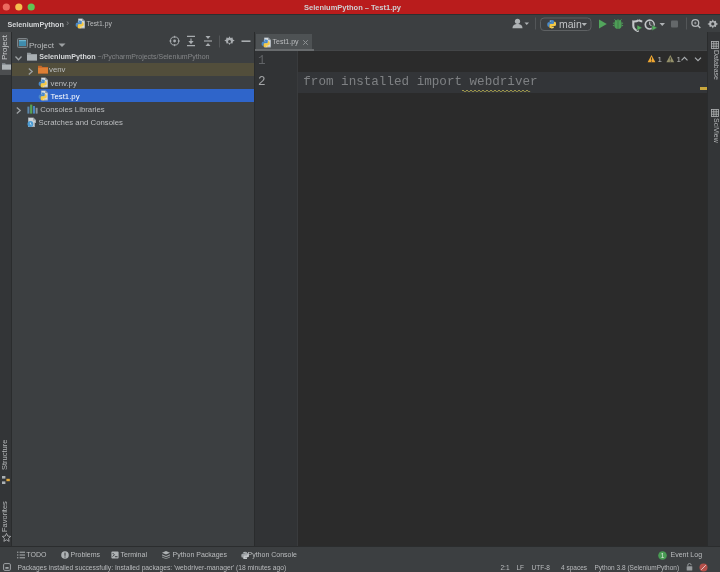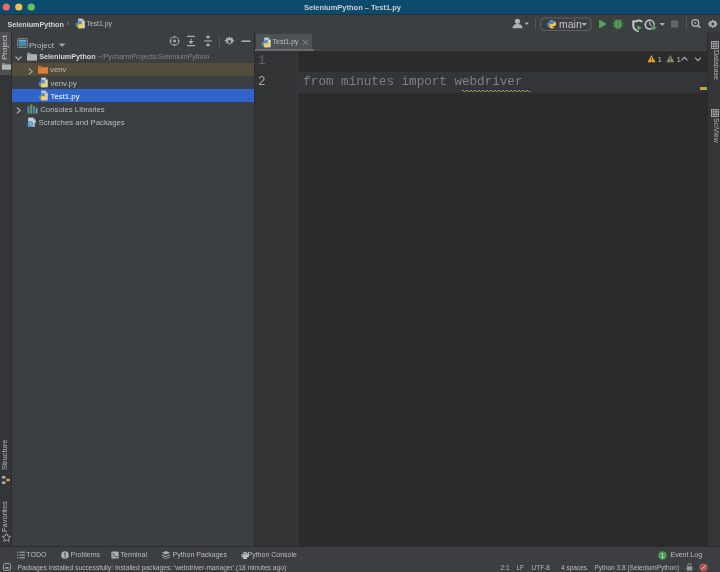--- a/index.html
+++ b/index.html
@@ -4,21 +4,21 @@
 <style>
   html,body{margin:0;padding:0;}
   body{width:720px;height:572px;background:#3c3f41;font-family:"Liberation Sans",sans-serif;position:relative;overflow:hidden;}
   .abs{position:absolute;}
   svg{display:block;}
   .txt{white-space:pre;}
 </style>
 </head>
 <body>
 
-<div class="abs" style="left:0;top:0;width:720px;height:15px;background:#0c4a6e;border-bottom:1px solid #2d2f30;box-sizing:border-box;">
+<div class="abs" style="left:0;top:0;width:720px;height:15px;background:#b91c1c;border-bottom:1px solid #2d2f30;box-sizing:border-box;">
   <svg class="abs" style="left:0;top:0;" width="60" height="15">
     <circle cx="6.3" cy="7" r="3.6" fill="#ec6b5f"></circle>
     <circle cx="18.8" cy="7" r="3.6" fill="#f5bf4f"></circle>
     <circle cx="31.2" cy="7" r="3.6" fill="#61c454"></circle>
   </svg>
   <div class="abs txt" style="left:0;top:3px;width:705px;text-align:center;font-size:7.5px;font-weight:bold;color:#cfd1d3;">SeleniumPython – Test1.py</div>
 </div>
 
 <div class="abs" style="left:0;top:15px;width:720px;height:17px;background:#3c3f41;">
   <div class="abs txt" style="left:7.5px;top:4.5px;font-size:7.2px;font-weight:bold;color:#d4d6d8;">SeleniumPython</div>
@@ -124,21 +124,21 @@
       <svg width="7" height="9" viewBox="0 0 7 9">
         <path d="M1.8 1.5 L5.2 4.5 1.8 7.5" stroke="#9da1a3" stroke-width="1.3" fill="none"></path>
       </svg>
     </div>
   <div class="abs" id="ico-folder-venv" style="left:26px;top:32.5px;">
       <svg width="10" height="9" viewBox="0 0 10 9">
         <path d="M0 0.8 h3.4 l1.1 1.2 h5.5 v6.4 h-10 z" fill="#c4672a"></path>
         <path d="M0 2.8 h10 v5.6 h-10 z" fill="#de7f35"></path>
       </svg>
     </div>
-  <div class="abs txt" style="left:23px;top:33px;font-size:7.8px;color:#bbbdbf;padding-left:15px;">venv</div>
+  <div class="abs txt" style="left:37px;top:33px;font-size:7.8px;color:#bbbdbf;">venv</div>
 
   <div class="abs" id="ico-py-main" style="left:26px;top:45px;">
       <svg width="11" height="11" viewBox="0 0 11 11">
         <path d="M3.2 0.6 h4.2 l2.4 2.4 v7.4 h-6.6 z" fill="#a9b2ba"></path>
         <path d="M3.6 1 h3.6 v2.2 h2.2 v6.3 h-5.8 z" fill="#d7dce0"></path>
         <path d="M7.4 0.6 l2.4 2.4 h-2.4 z" fill="#8d969d"></path>
         <g transform="translate(-2.1,1.6) scale(0.85)">
           <path d="M7.9 1.2c-2.4 0-2.2 1-2.2 1l0 1.1 2.3 0 0 .35-3.2 0s-1.6-.18-1.6 2.35c0 2.5 1.4 2.4 1.4 2.4l.83 0 0-1.1s-.05-1.4 1.38-1.4l2.3 0s1.35.02 1.35-1.3l0-2.2s.2-1.2-2.56-1.2z" fill="#4a89c8"></path>
           <circle cx="6.6" cy="2.3" r=".5" fill="#eaf0f5"></circle>
           <path d="M8.1 10.3c2.4 0 2.2-1 2.2-1l0-1.1-2.3 0 0-.35 3.2 0s1.6.18 1.6-2.35c0-2.5-1.4-2.4-1.4-2.4l-.83 0 0 1.1s.05 1.4-1.38 1.4l-2.3 0s-1.35-.02-1.35 1.3l0 2.2s-.2 1.2 2.56 1.2z" fill="#f5c945"></path>
@@ -179,21 +179,21 @@
   <div class="abs txt" style="left:28.2px;top:72.5px;font-size:7.8px;color:#bbbdbf;">Consoles Libraries</div>
 
   <div class="abs" id="ico-scratch" style="left:14.5px;top:84.5px;">
       <svg width="11" height="10" viewBox="0 0 11 10">
         <path d="M1 0.4 h5.5 l2.5 2.5 v3 h-1 v4 h-7 z" fill="#9fa6ab"></path>
         <path d="M1.8 1 h4.2 v2.4 h2.3 v2 h-1.5 v3.8 h-5 z" fill="#ced3d6"></path>
         <circle cx="3.4" cy="7" r="2.9" fill="#4b9bd3"></circle>
         <path d="M3.4 5.6 v1.5 l1.1 0.7" stroke="#e8f2f8" stroke-width="0.8" fill="none"></path>
       </svg>
     </div>
-  <div class="abs txt" style="left:26.5px;top:85.5px;font-size:7.8px;color:#bbbdbf;">Scratches and Packages</div>
+  <div class="abs txt" style="left:26.5px;top:85.5px;font-size:7.8px;color:#bbbdbf;">Scratches and Consoles</div>
 </div>
 
 <div class="abs" style="left:255px;top:32px;width:452px;height:18.5px;background:#3c3f41;">
   <div class="abs" style="left:1px;top:1.5px;width:56px;height:15px;background:#4e5254;"></div>
   <div class="abs" id="tab-pyicon" style="left:6px;top:4.5px;">
       <svg width="11" height="11" viewBox="0 0 11 11">
         <path d="M3.2 0.6 h4.2 l2.4 2.4 v7.4 h-6.6 z" fill="#a9b2ba"></path>
         <path d="M3.6 1 h3.6 v2.2 h2.2 v6.3 h-5.8 z" fill="#d7dce0"></path>
         <path d="M7.4 0.6 l2.4 2.4 h-2.4 z" fill="#8d969d"></path>
         <g transform="translate(-2.1,1.6) scale(0.85)">
@@ -215,21 +215,21 @@
 </div>
 
 <div class="abs" style="left:255px;top:50.5px;width:452px;height:495.5px;background:#2b2b2b;">
   <div class="abs" style="left:0;top:0;width:42.5px;height:495.5px;background:#313335;border-right:1px solid #393b3d;box-sizing:border-box;"></div>
 
   <div class="abs" style="left:42.5px;top:21px;width:409.5px;height:21px;background:#333538;"></div>
 
   <div class="abs txt" style="left:3px;top:0;width:7.6px;text-align:right;font-family:'Liberation Mono',monospace;font-size:12.6px;line-height:21px;color:#606366;">1</div>
   <div class="abs txt" style="left:3px;top:21px;width:7.6px;text-align:right;font-family:'Liberation Mono',monospace;font-size:12.6px;line-height:21px;color:#a4a6a8;">2</div>
 
-  <div class="abs txt" style="left:48.3px;top:21px;height:21px;line-height:21px;font-family:'Liberation Mono',monospace;font-size:12.6px;color:#7e8083;">from minutes import webdriver</div>
+  <div class="abs txt" style="left:48.3px;top:21px;height:21px;line-height:21px;font-family:'Liberation Mono',monospace;font-size:12.6px;color:#7e8083;">from installed import webdriver</div>
   <svg class="abs" style="left:207px;top:37.5px;" width="69" height="4" viewBox="0 0 69 4">
     <path d="M0 3.1 Q 1 0.9 2 3.1 T 4 3.1 T 6 3.1 T 8 3.1 T 10 3.1 T 12 3.1 T 14 3.1 T 16 3.1 T 18 3.1 T 20 3.1 T 22 3.1 T 24 3.1 T 26 3.1 T 28 3.1 T 30 3.1 T 32 3.1 T 34 3.1 T 36 3.1 T 38 3.1 T 40 3.1 T 42 3.1 T 44 3.1 T 46 3.1 T 48 3.1 T 50 3.1 T 52 3.1 T 54 3.1 T 56 3.1 T 58 3.1 T 60 3.1 T 62 3.1 T 64 3.1 T 66 3.1 T 68 3.1" stroke="#aaa14e" stroke-width="0.95" fill="none"></path>
   </svg>
 
   <div class="abs" id="inspections" style="left:390px;top:3.5px;">
       <svg width="62" height="10" viewBox="0 0 62 10">
         <path d="M6.5 1 L10.4 8.2 H2.6 Z" fill="#f0a732"></path>
         <rect x="6" y="3.4" width="1" height="2.4" fill="#433a28"></rect>
         <rect x="6" y="6.6" width="1" height="1" fill="#433a28"></rect>
         <text x="12.6" y="8" font-family="Liberation Sans" font-size="8px" fill="#bbbdbf">1</text>

